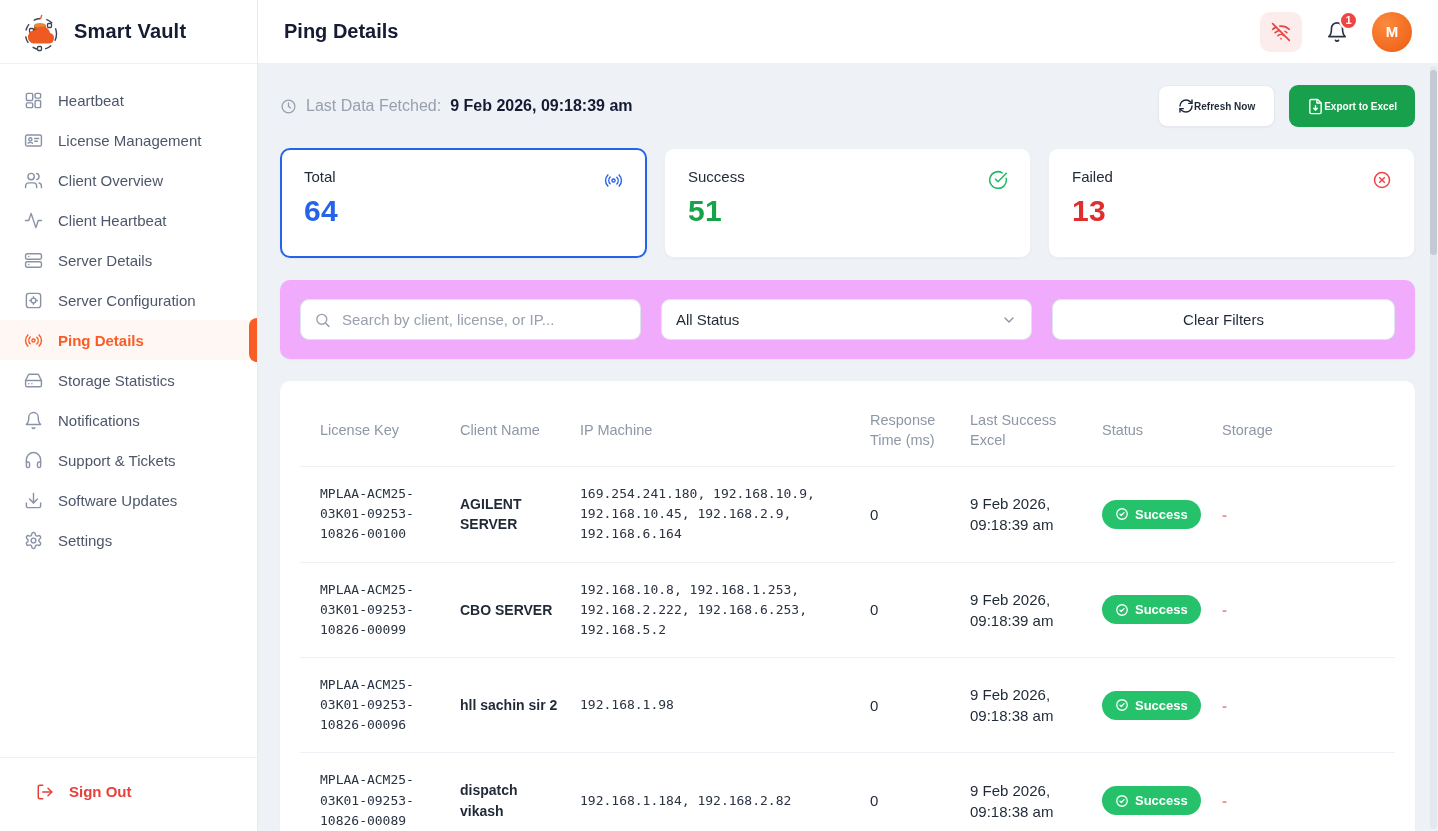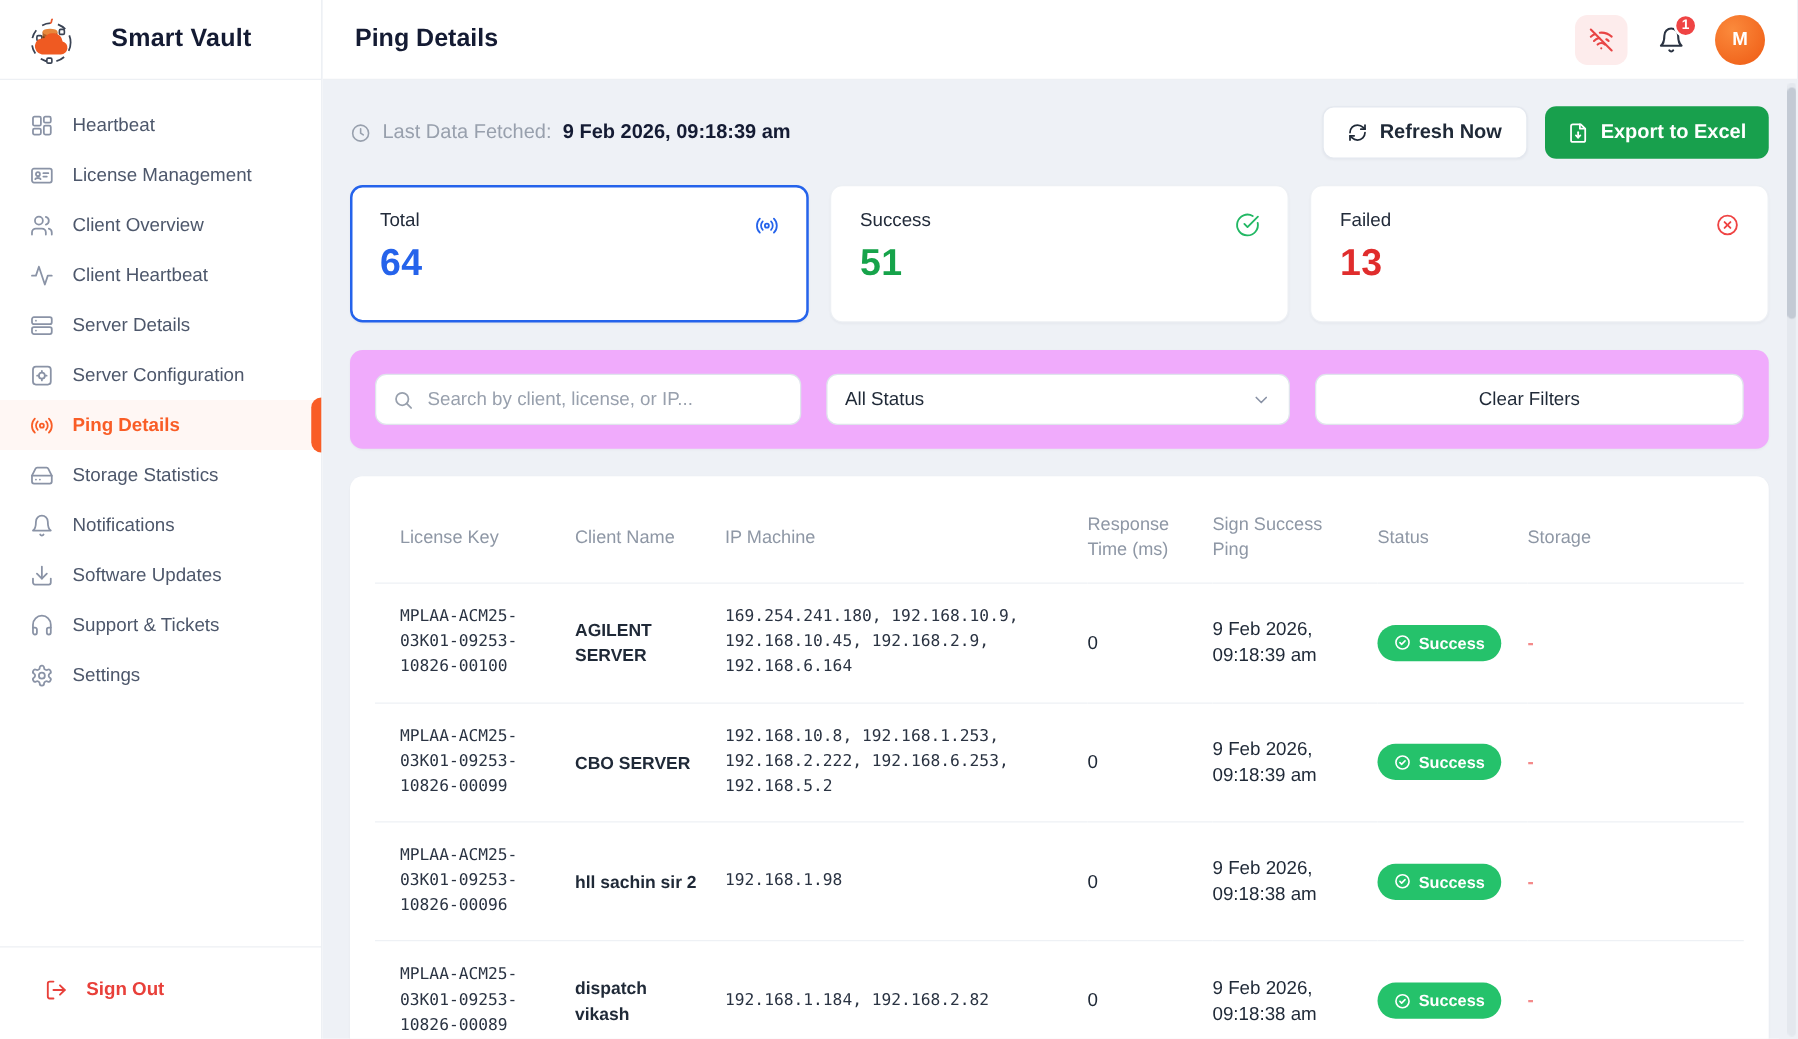--- a/index.html
+++ b/index.html
@@ -12,21 +12,21 @@
   }
   svg { display:block; }
 
   
   .sidebar {
     position:fixed; left:0; top:0; bottom:0; width:258px;
     background:#fff; border-right:1px solid #e8ebf1;
     display:flex; flex-direction:column; z-index:20;
   }
   .logo-row {
-    height:64px; flex:0 0 64px; display:flex; align-items:center; gap:27px;
+    height:64px; flex:0 0 64px; display:flex; align-items:center; gap:12px;
     padding:0 20px; border-bottom:1px solid #edf0f4;
   }
   .logo-text { font-size:20px; font-weight:800; color:#141b33; letter-spacing:.2px; }
   .nav { padding:16px 0 0; flex:1 1 auto; }
   .nav-item {
     height:40px; display:flex; align-items:center; gap:15px;
     padding:0 24px; color:#4d576b; font-size:15px; font-weight:500;
     cursor:pointer; position:relative;
   }
   .nav-item .nav-icon { color:#8a93a6; width:19px; height:19px; }
@@ -74,22 +74,22 @@
   .main {
     position:absolute; left:258px; top:64px; right:0; bottom:0;
     padding:21px 23px 0 22px; overflow:hidden;
   }
 
   .toolbar { display:flex; align-items:center; justify-content:space-between; margin-bottom:21px; }
   .fetched { display:flex; align-items:center; gap:9px; font-size:16px; color:#98a0ad; }
   .fetched .clock { color:#98a0ad; }
   .fetched-value { color:#141b33; font-weight:700; }
   .toolbar-actions { display:flex; gap:14px; }
-  .btn { display:flex; align-items:center; gap:10px; height:42px; border-radius:9px;
-         font-size:16px; cursor:pointer; font-family:inherit; }
+  .btn { display:flex; align-items:center; height:42px; border-radius:9px;
+         font-size:10px; cursor:pointer; font-family:inherit; }
   .btn-refresh { background:#fff; border:1px solid #e4e8ef; color:#1f2937; font-weight:600; padding:0 19px;
                  box-shadow:0 1px 2px rgba(23,32,55,.04); }
   .btn-export  { background:#18a04d; border:none; color:#fff; font-weight:700; padding:0 18px; }
 
   .stats { display:grid; grid-template-columns:repeat(3,1fr); gap:17px; }
   .stat-card {
     background:#fff; border:1px solid #edf0f4; border-radius:10px;
     height:110px; padding:19px 23px; position:relative; cursor:pointer;
     box-shadow:0 1px 2px rgba(23,32,55,.04);
   }
@@ -259,36 +259,36 @@
         <svg width="19" height="19" viewBox="0 0 24 24" fill="none" stroke="currentColor" stroke-width="1.8" stroke-linecap="round" stroke-linejoin="round">
             <path d="M6 8a6 6 0 0 1 12 0c0 7 3 9 3 9H3s3-2 3-9"></path>
             <path d="M10.3 21a1.94 1.94 0 0 0 3.4 0"></path>
           </svg>
       </span>
       <span class="nav-label">Notifications</span>
     </div>
     <div class="nav-item">
       <span class="nav-icon">
         <svg width="19" height="19" viewBox="0 0 24 24" fill="none" stroke="currentColor" stroke-width="1.8" stroke-linecap="round" stroke-linejoin="round">
+            <path d="M3 14v-3a9 9 0 0 1 18 0v3"></path>
+            <path d="M21 14h-2a2 2 0 0 0-2 2v3a2 2 0 0 0 2 2h0a2 2 0 0 0 2-2v-5Z"></path>
+            <path d="M3 14h2a2 2 0 0 1 2 2v3a2 2 0 0 1-2 2h0a2 2 0 0 1-2-2v-5Z"></path>
+          </svg>
+      </span>
+      <span class="nav-label">Support &amp; Tickets</span>
+    </div>
+    <div class="nav-item">
+      <span class="nav-icon">
+        <svg width="19" height="19" viewBox="0 0 24 24" fill="none" stroke="currentColor" stroke-width="1.8" stroke-linecap="round" stroke-linejoin="round">
             <path d="M21 15v4a2 2 0 0 1-2 2H5a2 2 0 0 1-2-2v-4"></path>
             <path d="m7 10 5 5 5-5"></path>
             <path d="M12 15V3"></path>
           </svg>
       </span>
       <span class="nav-label">Software Updates</span>
-    </div>
-    <div class="nav-item">
-      <span class="nav-icon">
-        <svg width="19" height="19" viewBox="0 0 24 24" fill="none" stroke="currentColor" stroke-width="1.8" stroke-linecap="round" stroke-linejoin="round">
-            <path d="M3 14v-3a9 9 0 0 1 18 0v3"></path>
-            <path d="M21 14h-2a2 2 0 0 0-2 2v3a2 2 0 0 0 2 2h0a2 2 0 0 0 2-2v-5Z"></path>
-            <path d="M3 14h2a2 2 0 0 1 2 2v3a2 2 0 0 1-2 2h0a2 2 0 0 1-2-2v-5Z"></path>
-          </svg>
-      </span>
-      <span class="nav-label">Support &amp; Tickets</span>
     </div>
     <div class="nav-item">
       <span class="nav-icon">
         <svg width="19" height="19" viewBox="0 0 24 24" fill="none" stroke="currentColor" stroke-width="1.8" stroke-linecap="round" stroke-linejoin="round">
             <path d="M12.22 2h-.44a2 2 0 0 0-2 2v.18a2 2 0 0 1-1 1.73l-.43.25a2 2 0 0 1-2 0l-.15-.08a2 2 0 0 0-2.73.73l-.22.38a2 2 0 0 0 .73 2.73l.15.1a2 2 0 0 1 1 1.72v.51a2 2 0 0 1-1 1.74l-.15.09a2 2 0 0 0-.73 2.73l.22.38a2 2 0 0 0 2.73.73l.15-.08a2 2 0 0 1 2 0l.43.25a2 2 0 0 1 1 1.73V20a2 2 0 0 0 2 2h.44a2 2 0 0 0 2-2v-.18a2 2 0 0 1 1-1.73l.43-.25a2 2 0 0 1 2 0l.15.08a2 2 0 0 0 2.73-.73l.22-.39a2 2 0 0 0-.73-2.73l-.15-.08a2 2 0 0 1-1-1.74v-.5a2 2 0 0 1 1-1.74l.15-.09a2 2 0 0 0 .73-2.73l-.22-.38a2 2 0 0 0-2.73-.73l-.15.08a2 2 0 0 1-2 0l-.43-.25a2 2 0 0 1-1-1.73V4a2 2 0 0 0-2-2z"></path>
             <circle cx="12" cy="12" r="3"></circle>
           </svg>
       </span>
       <span class="nav-label">Settings</span>
     </div>
@@ -442,21 +442,21 @@
           <col style="width:132px">
           <col style="width:120px">
           <col>
       </colgroup>
       <thead>
         <tr>
           <th>License Key</th>
           <th>Client Name</th>
           <th>IP Machine</th>
           <th>Response Time (ms)</th>
-          <th>Sign Success Ping</th>
+          <th>Last Success Excel</th>
           <th>Status</th>
           <th>Storage</th>
         </tr>
       </thead>
       <tbody>
         <tr>
           <td class="cell-mono">MPLAA-ACM25-03K01-09253-10826-00100</td>
           <td class="cell-client">AGILENT SERVER</td>
           <td class="cell-mono">169.254.241.180, 192.168.10.9, 192.168.10.45, 192.168.2.9, 192.168.6.164</td>
           <td class="cell-num">0</td>

